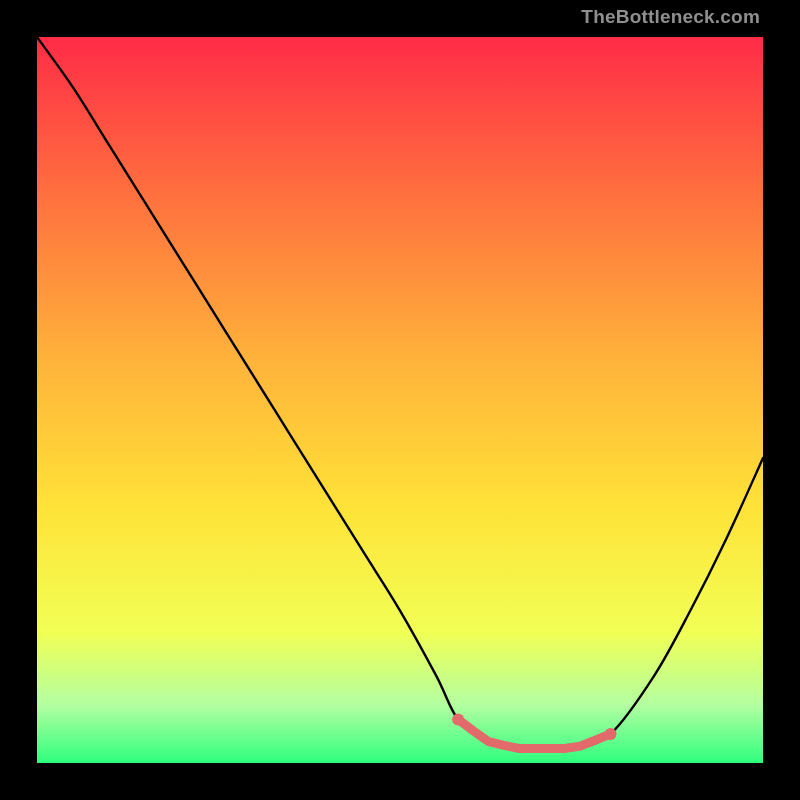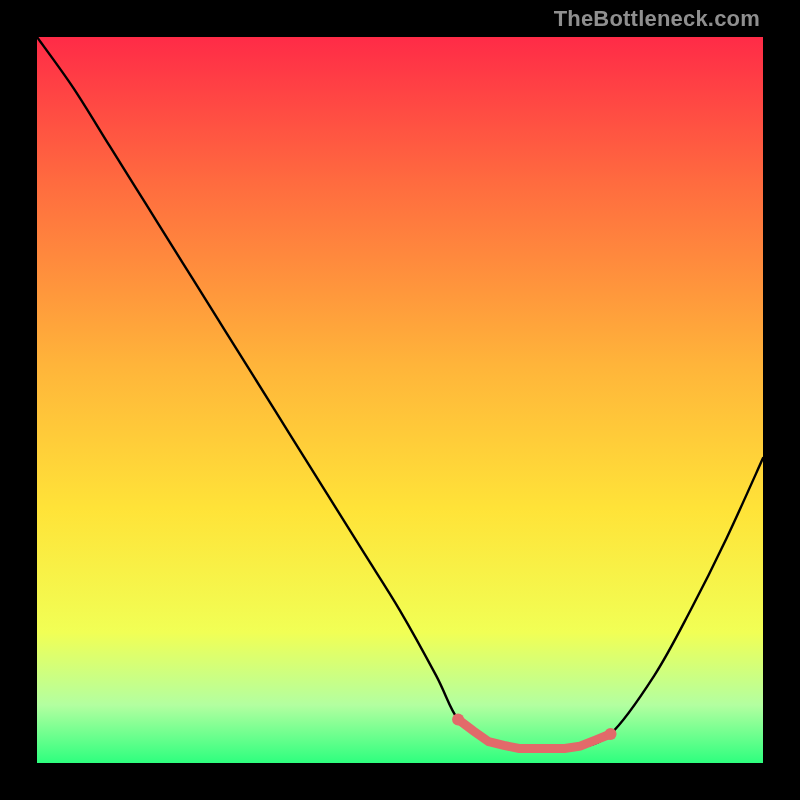--- a/index.html
+++ b/index.html
@@ -32,21 +32,21 @@
   }
   .curve-svg {
     position: absolute;
     inset: 0;
   }
   .watermark {
     position: absolute;
     top: 6px;
     right: 40px;
     font-family: Arial, Helvetica, sans-serif;
-    font-size: 22px;
+    font-size: 19px;
     font-weight: 600;
     color: #8f8f8f;
     letter-spacing: 0.2px;
   }
 </style>
 </head>
 <body>
 <div class="frame">
 
   <div class="watermark">TheBottleneck.com</div>

